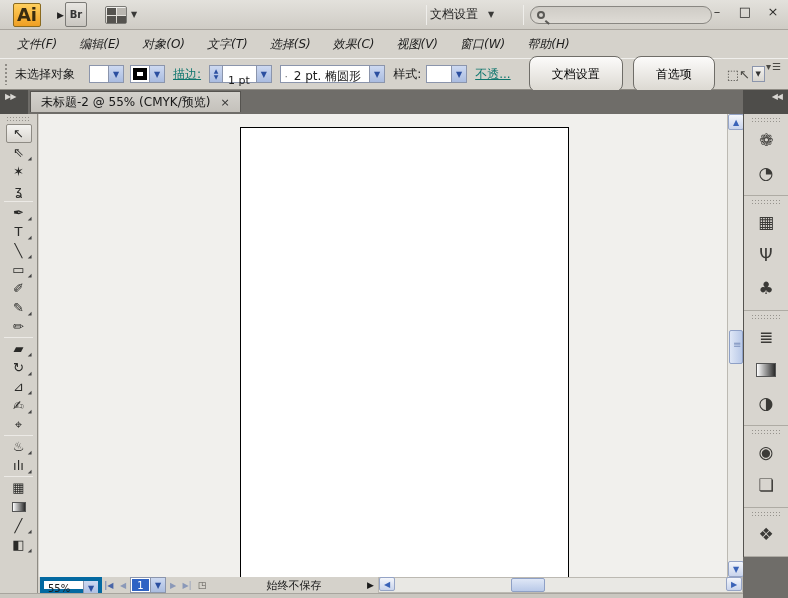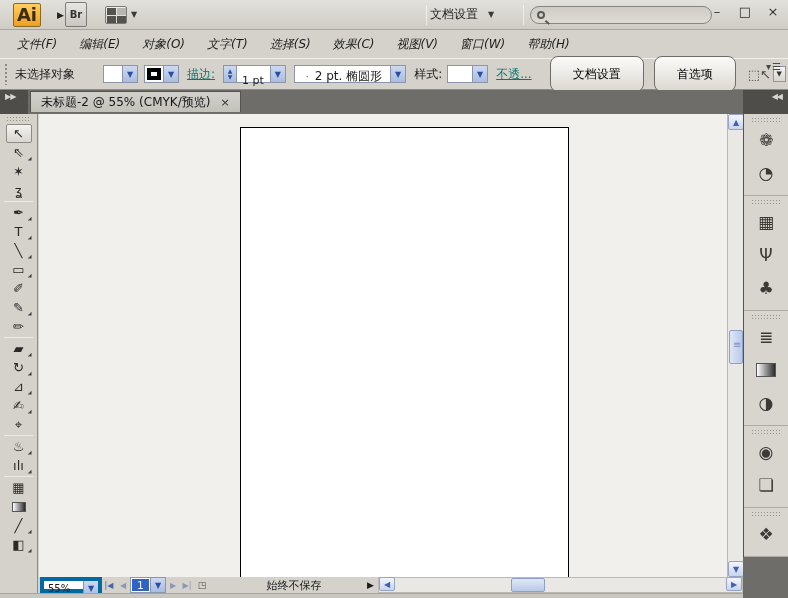--- a/index.html
+++ b/index.html
@@ -34,35 +34,35 @@
 
   
   .menubar { position:absolute; left:0; top:31px; width:788px; height:27px; display:flex; align-items:center; padding-left:6px; background:#d5d2cb;font-style:italic; }
   .menu-item { padding:4px 11px; cursor:default; }
 
   
   .controlbar { position:absolute; left:0; top:58px; width:788px; height:32px; background:#d5d2cb;
     border-top:1px solid #f0efec; border-bottom:1px solid #8e8b84; display:flex; align-items:center; }
   .grip-v { width:5px; height:22px; margin:0 6px 0 4px;
     background-image:radial-gradient(circle, #8f8c86 1px, transparent 1.2px); background-size:4px 4px; }
-  .cb-label { margin-right:28px; }
+  .cb-label { margin-right:14px; }
   .combo { display:flex; height:18px; border:1px solid #8b95ac; background:#fff; align-items:stretch; }
   .swatch-fill { width:18px; background:#fff; }
   .swatch-stroke { width:18px; background:#fff; position:relative; }
   .swatch-stroke::after { content:""; position:absolute; inset:2px; background:#000; }
   .swatch-stroke::before { content:""; position:absolute; inset:6px; background:#fff; z-index:1; }
   .vbtn { width:15px; background:linear-gradient(#cdd9f1,#aabce0); border-left:1px solid #8b95ac;
     color:#2b4fa0; font-size:8px; display:flex; align-items:center; justify-content:center; }
   .bluelink { color:#0f766e; text-decoration:underline; margin:0 8px; cursor:pointer; }
   .stepper { display:flex; align-items:stretch; height:18px; border:1px solid #8b95ac; background:#fff; margin-right:8px; }
   .spin { width:13px; background:linear-gradient(#cdd9f1,#aabce0); border-right:1px solid #8b95ac;
     display:flex; flex-direction:column; align-items:center; justify-content:center; color:#2b4fa0; font-size:6px; line-height:6px; }
   .stepper .val { padding:8px 6px 0 5px; font-size:11px; }
   .brush-combo { margin-right:8px; }
-  .brush-combo .val { padding:2px 8px 0 11px; font-size:12px; min-width:86px; }
+  .brush-combo .val { padding:2px 8px 0 4px; font-size:12px; min-width:86px; }
   .dotpre { color:#555; margin-right:6px; font-size:9px; }
   .style-combo .valblank { width:24px; }
   .cb-btn { height:36px; padding:1px 22px 0; margin-left:10px; background:linear-gradient(#fcfbfa,#dbd8d1);
     border:1px solid #6f6d68; border-radius:8px; font-size:12px; display:flex; align-items:center; }
   .sel-similar { margin-left:12px; display:flex; align-items:center; gap:2px; }
   .cursor-glyph { font-size:13px; color:#4a4944; }
   .mini-drop { width:13px; height:16px; border:1px solid #8b95ac; background:linear-gradient(#f4f3f1,#d8d5cf);
     font-size:7px; color:#333; display:flex; align-items:center; justify-content:center; }
   .panel-menu { position:absolute; right:6px; top:2px; font-size:10px; color:#4a4944; letter-spacing:1px; }
 

